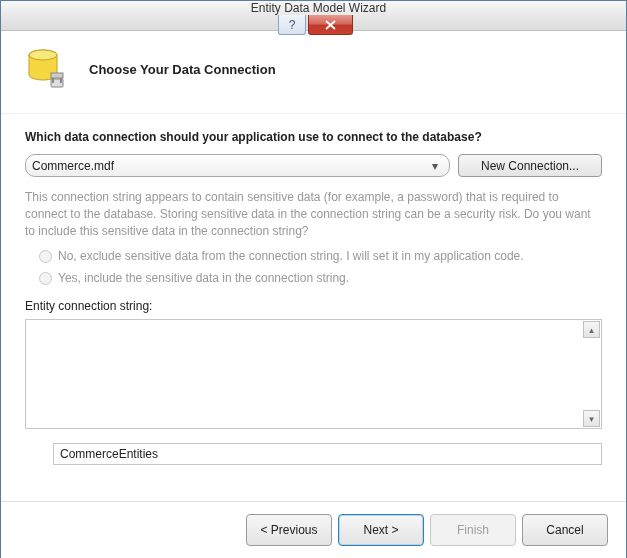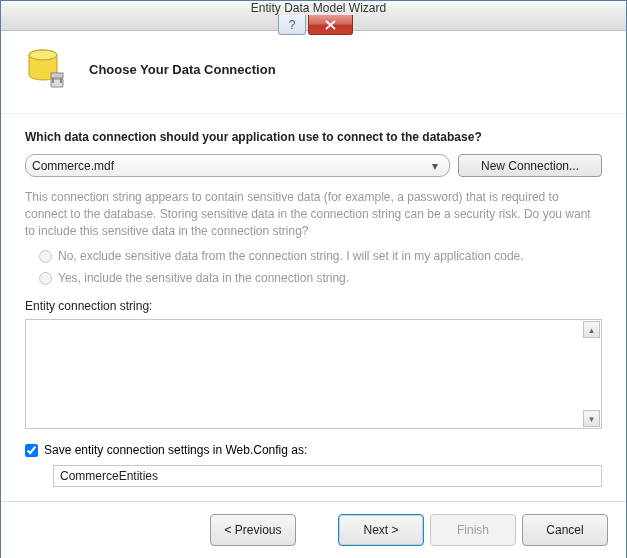--- a/index.html
+++ b/index.html
@@ -217,21 +217,20 @@
     right: 1px;
     background: #fff;
   }
   .footer .btn {
     min-width: 86px;
     height: 32px;
   }
   .btn-default {
     border: 1px solid #3c7fb1;
     box-shadow: inset 0 0 0 1px #a8d8f0;
-    margin-left: 36px;
   }
   .btn-disabled {
     color: #a0a0a0;
     border-color: #c8c8c8;
     background: #f2f2f2;
     cursor: default;
   }
 </style>
 </head>
 <body>
@@ -293,24 +292,20 @@
   <div class="label-normal">Entity connection string:</div>
   <div class="textarea-box">
     <div class="scroll-up">
       <span>▴</span>
     </div>
     <div class="scroll-down">
       <span>▾</span>
     </div>
   </div>
 
-  <div class="check-row">
-    <input type="checkbox" checked="" style="">
-    <span>Save entity connection settings in Web.Config as:</span>
-  </div>
   <input class="textfield" type="text" value="CommerceEntities" style="">
 </div>
 
 <div class="footer">
   <button class="btn">&lt; Previous</button>
   <button class="btn btn-default">Next &gt;</button>
   <button class="btn btn-disabled">Finish</button>
   <button class="btn">Cancel</button>
 </div>
 

